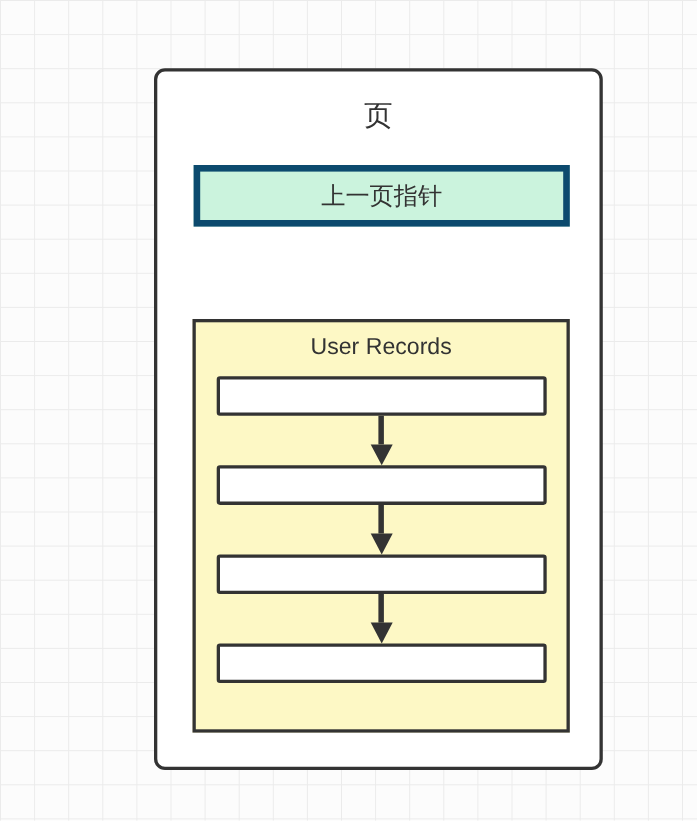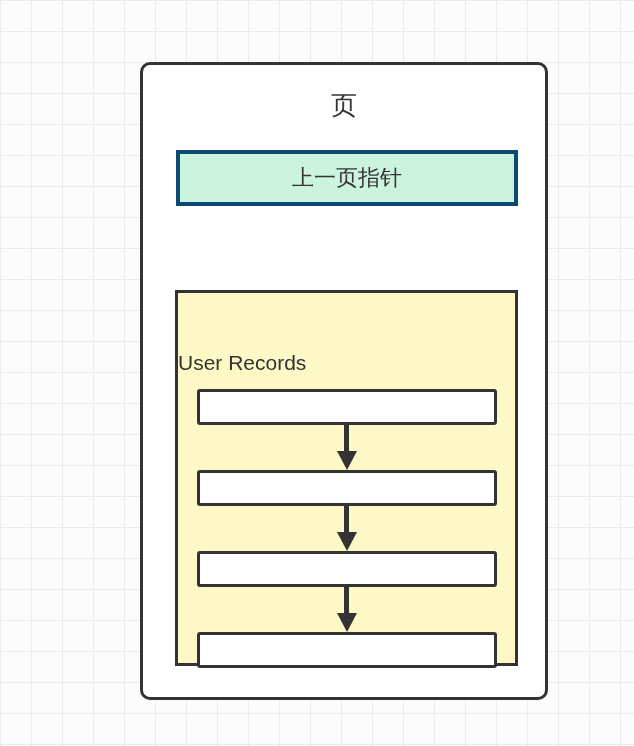--- a/index.html
+++ b/index.html
@@ -24,34 +24,34 @@
   .page-title{
     position:absolute;top:25px;left:0;width:100%;
     text-align:center;font-size:26px;line-height:30px;color:#333;
   }
   .pointer-row{
     position:absolute;top:85px;left:33px;
     width:342px;height:56px;display:flex;
   }
   .pointer-cell{
     flex:1;box-sizing:border-box;
-    border:4px solid #0c4a6e;
+    border:6px solid #0c4a6e;
     display:flex;align-items:center;justify-content:center;
     font-size:22px;color:#333;
   }
   .pointer-cell + .pointer-cell{margin-left:-3px;}
   .user-records-box{
     position:absolute;top:225px;left:32px;
     width:343px;height:376px;box-sizing:border-box;
     background:#fdf8c5;
     border:3px solid #333;
   }
   .user-records-title{
     padding-top:9px;height:28px;line-height:28px;
-    font-size:21px;color:#333;margin-top:47px;
+    text-align:center;font-size:21px;color:#333;
   }
   .records-list{
     margin-top:12px;
     display:flex;flex-direction:column;align-items:center;
   }
   .record-row{
     width:300px;height:36px;box-sizing:border-box;
     background:#ffffff;
     border:3px solid #333;border-radius:3px;
   }

